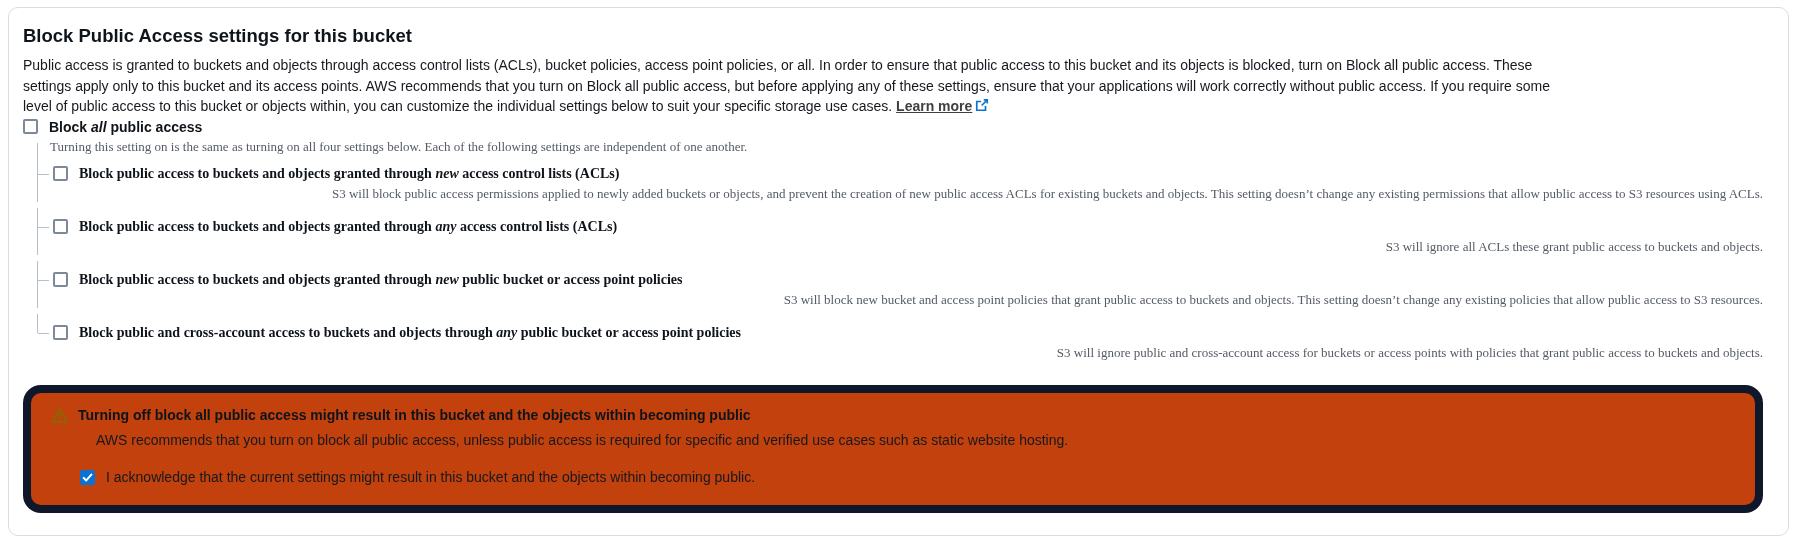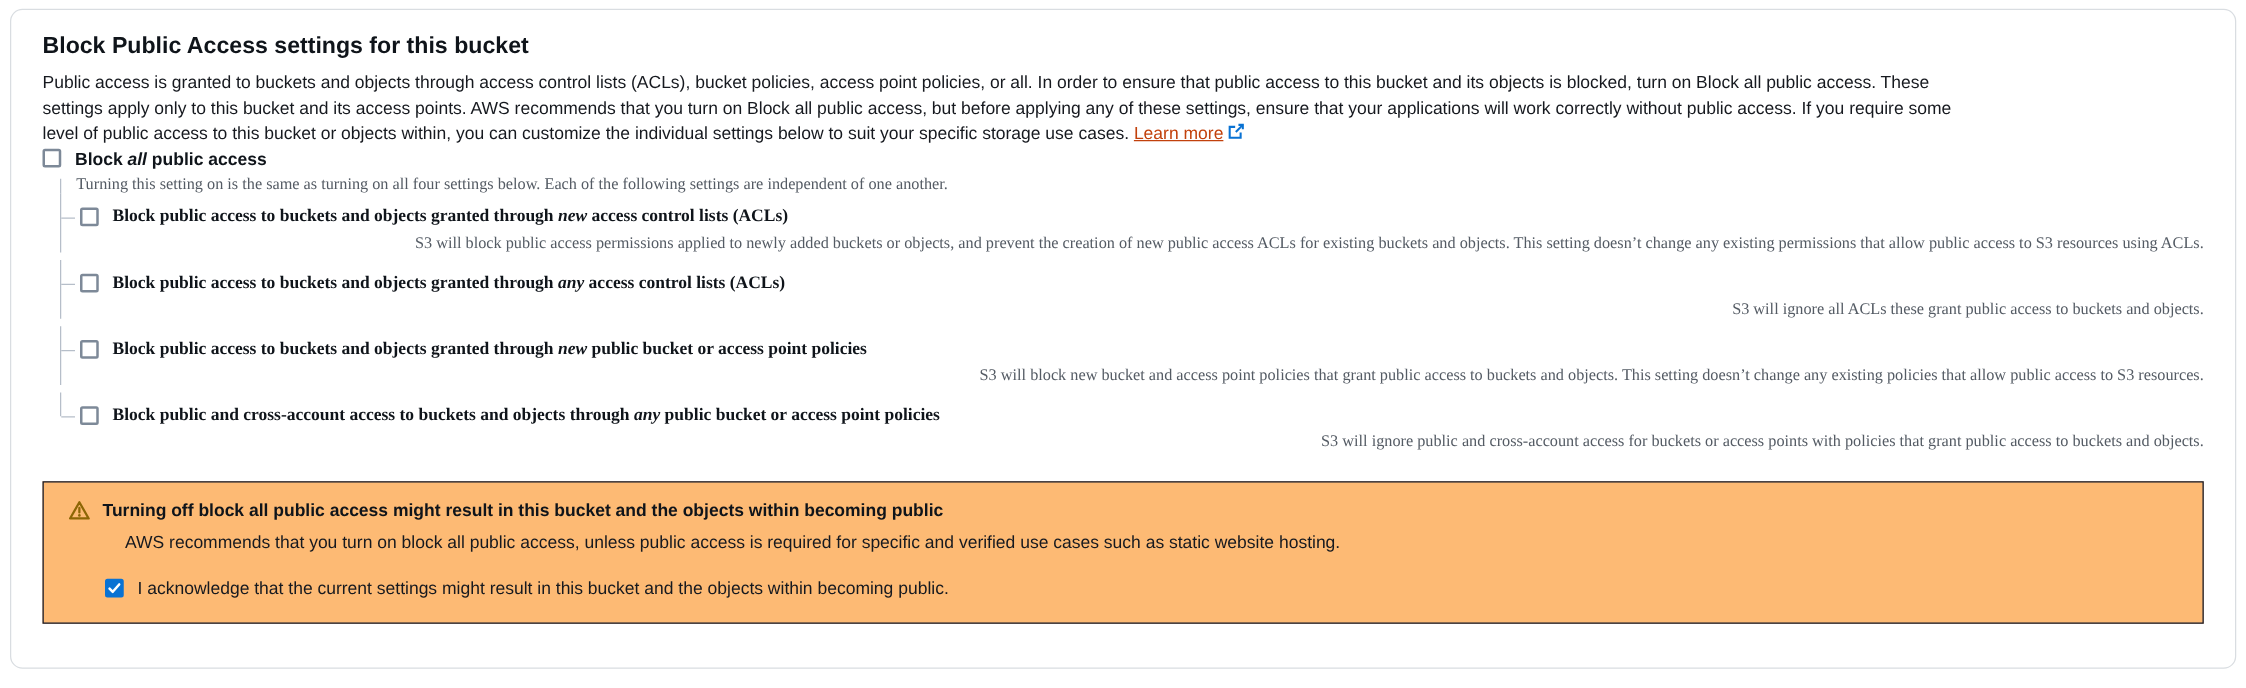--- a/index.html
+++ b/index.html
@@ -6,26 +6,26 @@
   html,body { margin:0; padding:0; background:#ffffff; }
   body {
     width:1797px; height:550px;
     font-family:"Liberation Sans","DejaVu Sans",sans-serif;
     color:#16191f; font-size:14px;
     -webkit-font-smoothing:antialiased;
   }
   .card {
     margin:7px 8px; background:#fff;
     border:1px solid #d9dde1; border-radius:10px;
-    padding:17px 25px 22px 25px;
+    padding:17px 25px 22px 14px;
     min-height:528px;
   }
   .card-title { font-size:18.5px; font-weight:700; color:#0f141a; margin:0 0 8px 0; }
   .intro { max-width:1528px; line-height:20.5px; color:#16191f; }
-  .intro a { color:#c2410c; text-decoration:underline; cursor:pointer; font-weight:400; }
+  .intro a { color:#404040; text-decoration:underline; cursor:pointer; font-weight:700; }
   .intro .ext-ico { display:inline-block; vertical-align:-1px; margin-left:3px; }
 
   
   .cb {
     width:15px; height:15px; flex:none; background:#fff;
     border:2px solid #7d8998; border-radius:2px; margin-top:1px;
     display:flex; align-items:center; justify-content:center; cursor:pointer;
   }
   .cb svg { display:none; }
   .cb.on { background:#0972d3; border-color:#0972d3; }
@@ -42,22 +42,22 @@
   .tree-desc { position:relative; padding-left:13px; }
   .tree-desc::before { content:''; position:absolute; left:0; top:4px; bottom:0; width:1px; background:#b6bec9; }
   .tree-item { position:relative; padding:10px 0 0 16px;text-align:right; }
   .tree-item::before { content:''; position:absolute; left:0; top:0; bottom:0; width:1px; background:#b6bec9; }
   .tree-item:last-child::before { bottom:auto; height:19px; }
   .tree-item::after { content:''; position:absolute; left:1px; top:19px; width:11px; height:1px; background:#b6bec9; }
   .tree-item .setting-desc { margin:3px 0 6px 26px; }
 
   
   .warning {
-    margin-top:24px; border:1px solid #0f172a; border-radius:0;
-    background:#fdba74; padding:13px 20px 19px 20px;
+    margin-top:24px; border:8px solid #0f172a; border-radius:18px;
+    background:#c2410c; padding:13px 20px 19px 20px;
   }
   .warning-head { display:flex; gap:10px; align-items:flex-start; }
   .warning-title { font-weight:700; color:#0f141a; line-height:19px; }
   .warning-body { margin:4px 0 0 45px; line-height:19px; color:#16191f; }
   .ack-row { display:flex; gap:11px; align-items:flex-start; margin:19px 0 0 29px; }
   .ack-label { line-height:17px; }
 </style>
 </head>
 <body>
 

